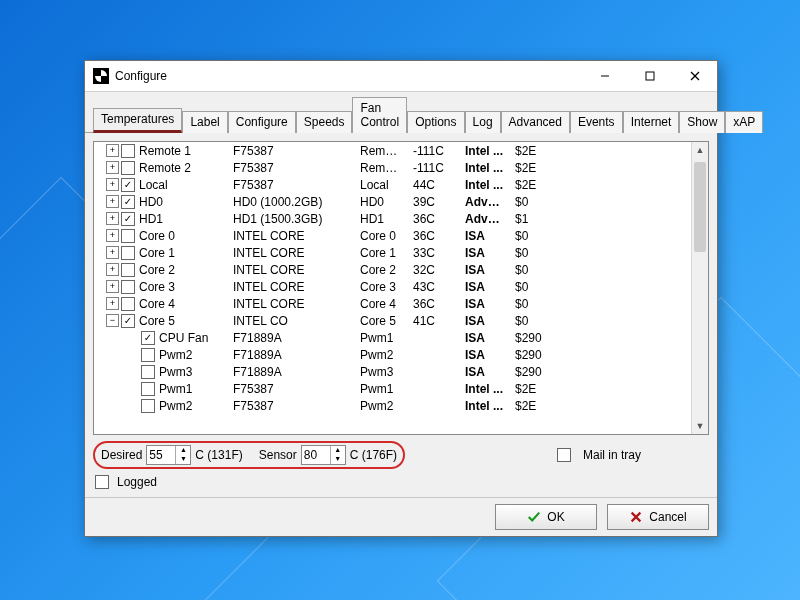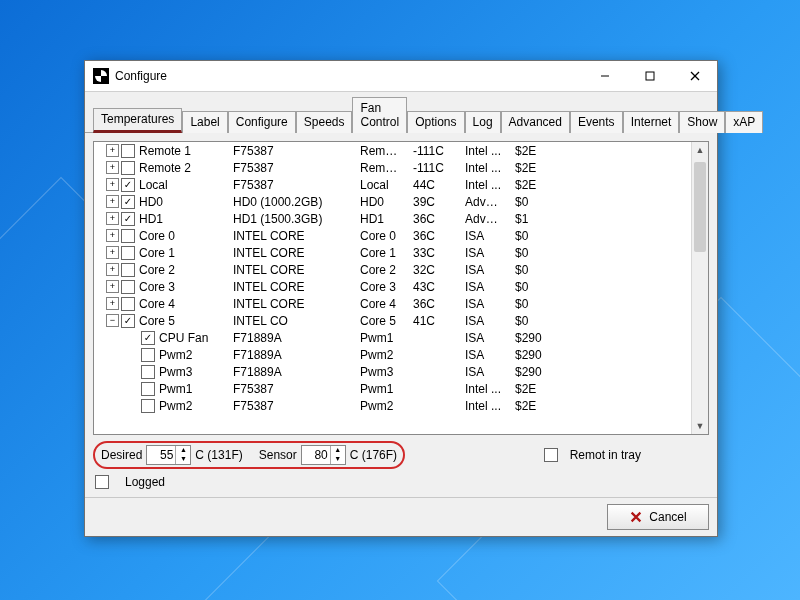--- a/index.html
+++ b/index.html
@@ -27,34 +27,34 @@
   .gridwrap{flex:1;border:1px solid #888;background:#fff;display:flex;flex-direction:column;min-height:0;}
   .header-row{display:flex;border-bottom:1px solid #c0c0c0;background:#ffffff;}
   .header-row .hcell{padding:3px 6px;border-right:1px solid #d0d0d0;font-weight:400;color:#000;box-sizing:border-box;background:linear-gradient(#fff,#efefef);}
   .rows{flex:1;overflow:hidden;position:relative;}
   .row{display:flex;align-items:center;height:17px;color:#000;}
   .cell{padding:0 6px;box-sizing:border-box;overflow:hidden;white-space:nowrap;text-overflow:ellipsis;}
   .c-tree{width:133px;display:flex;align-items:center;}
   .c-chip{width:127px;}
   .c-sensor{width:53px;}
   .c-sample{width:52px;}
-  .c-bus{width:50px;}
+  .c-bus{width:50px;font-weight:bold;}
   .c-addr{width:50px;}
   .tree-indent{display:inline-block;}
   .expander{width:11px;height:11px;border:1px solid #808080;display:inline-flex;align-items:center;justify-content:center;margin-right:2px;font-size:9px;line-height:9px;color:#000;background:#fff;}
   .cb{width:12px;height:12px;border:1px solid #666;background:#fff;display:inline-flex;align-items:center;justify-content:center;margin-right:4px;font-size:10px;color:#000;}
   .cb.checked::after{content:"✓";}
   .vscroll{position:absolute;right:0;top:0;bottom:0;width:16px;background:#f0f0f0;border-left:1px solid #d8d8d8;}
   .vscroll .arrow{height:16px;display:flex;align-items:center;justify-content:center;color:#555;font-size:9px;}
   .vscroll .thumb{position:absolute;left:2px;right:2px;top:20px;height:90px;background:#cdcdcd;border-radius:2px;}
 
   .bottom1{display:flex;align-items:center;gap:8px;}
   .hl{border:2px solid #d12a2a;border-radius:14px;padding:2px 6px;display:flex;align-items:center;gap:4px;}
   .spin{display:inline-flex;align-items:center;border:1px solid #888;background:#fff;height:18px;}
-  .spin input{width:24px;border:none;outline:none;font-size:12px;text-align:right;padding:0 2px;}
+  .spin input{width:24px;border:none;outline:none;font-size:12px;text-align:left;padding:0 2px;}
   .spin .arrows{width:14px;display:flex;flex-direction:column;border-left:1px solid #aaa;}
   .spin .arrows span{height:9px;font-size:7px;line-height:7px;text-align:center;color:#000;}
 
   .footer{display:flex;justify-content:flex-end;gap:10px;padding:6px 8px;border-top:1px solid #c8c8c8;background:#f0f0f0;}
   .btn{min-width:80px;height:24px;border:1px solid #888;background:linear-gradient(#fff,#e6e6e6);display:flex;align-items:center;justify-content:center;gap:6px;padding:0 10px;color:#000;}
   .btn .ico{width:14px;height:14px;}
   .lbl{color:#000;}
 </style>
 </head>
 <body>
@@ -345,31 +345,37 @@
             <input value="80" style="">
             <span class="arrows">
                 <span>▲</span>
                 <span>▼</span>
               </span>
           </span>
           <span class="lbl">C (176F)</span>
         </div>
         <span style="flex:1"></span>
         <span class="cb"></span>
-        <span class="lbl">Remot in tray</span>
+        <span class="lbl">Mail in tray</span>
         <span style="width:60px"></span>
       </div>
-      <div style="display:flex;align-items:center;gap:12px;padding-left:2px;">
+      <div style="display:flex;align-items:center;gap:4px;padding-left:2px;">
         <span class="cb"></span>
         <span class="lbl">Logged</span>
       </div>
     </div>
 
     <div class="footer">
       <div class="btn">
         <svg class="ico" viewBox="0 0 16 16">
+            <path d="M2 8 L6 12 L14 3" fill="none" stroke="#1a9a1a" stroke-width="2.5"></path>
+          </svg>
+        <span>OK</span>
+      </div>
+      <div class="btn">
+        <svg class="ico" viewBox="0 0 16 16">
             <path d="M3 3 L13 13 M13 3 L3 13" stroke="#b01515" stroke-width="2.5"></path>
           </svg>
         <span>Cancel</span>
       </div>
     </div>
   </div>
 </div>
 
 </body></html>

